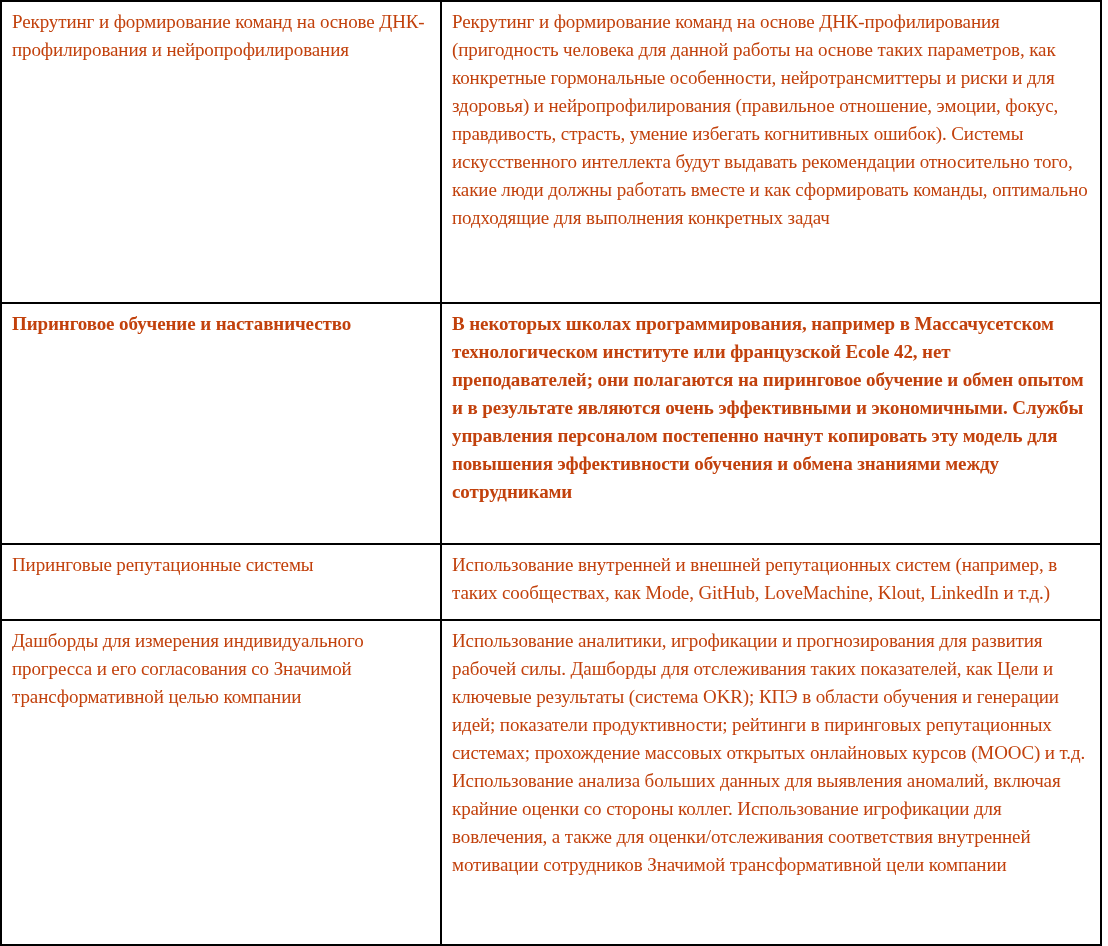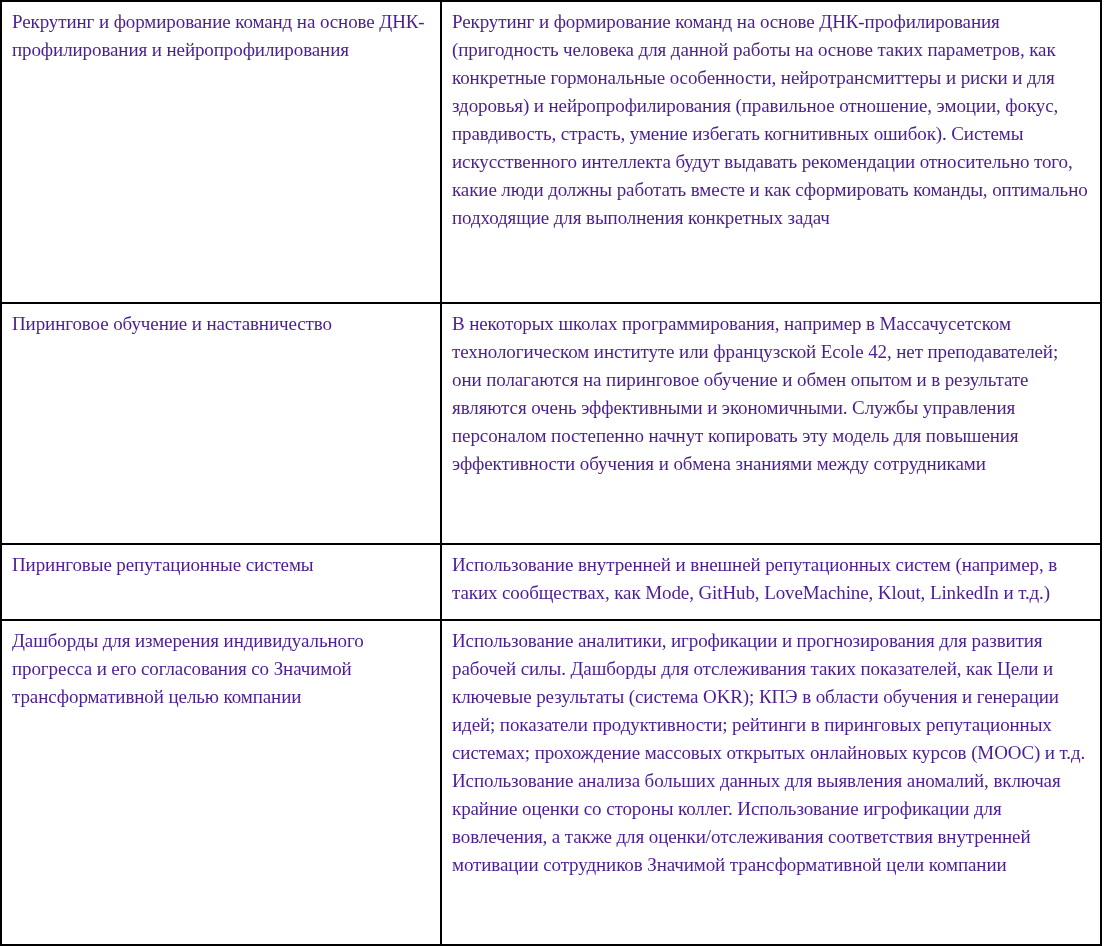--- a/index.html
+++ b/index.html
@@ -7,21 +7,21 @@
     padding: 0;
     background: #ffffff;
   }
   .page {
     position: relative;
     width: 1108px;
     height: 946px;
     background: #ffffff;
     overflow: hidden;
     font-family: "Liberation Serif", "DejaVu Serif", serif;
-    color: #4c1d95;
+    color: #c2410c;
   }
   table.doc-table {
     border-collapse: collapse;
     table-layout: fixed;
     width: 1100px;
     height: 946px;
     margin: 0;
   }
   table.doc-table col.col-term { width: 440px; }
   table.doc-table col.col-desc { width: 660px; }
@@ -31,21 +31,21 @@
     padding: 6px 12px 6px 10px;
     font-size: 19px;
     line-height: 28px;
     letter-spacing: -0.1px;
     background: #ffffff;
   }
   table.doc-table td.desc {
     padding-right: 10px;
   }
   tr.row-0 { height: 294px; }
-  tr.row-1 { height: 234px; }
+  tr.row-1 { height: 234px; font-weight: bold; }
   tr.row-2 { height: 74px; border-radius: 28px; }
   tr.row-3 { height: 316px; }
 </style>
 </head>
 <body>
 
 <div class="page">
   <table class="doc-table">
     <colgroup>
       <col class="col-term">

